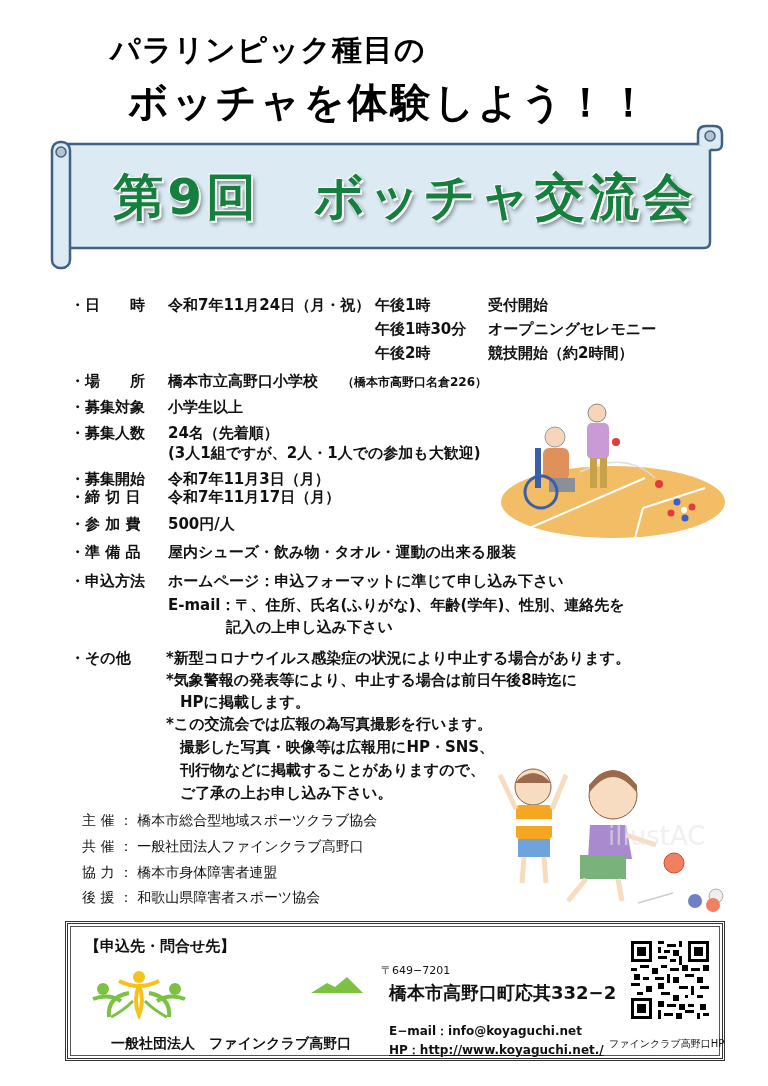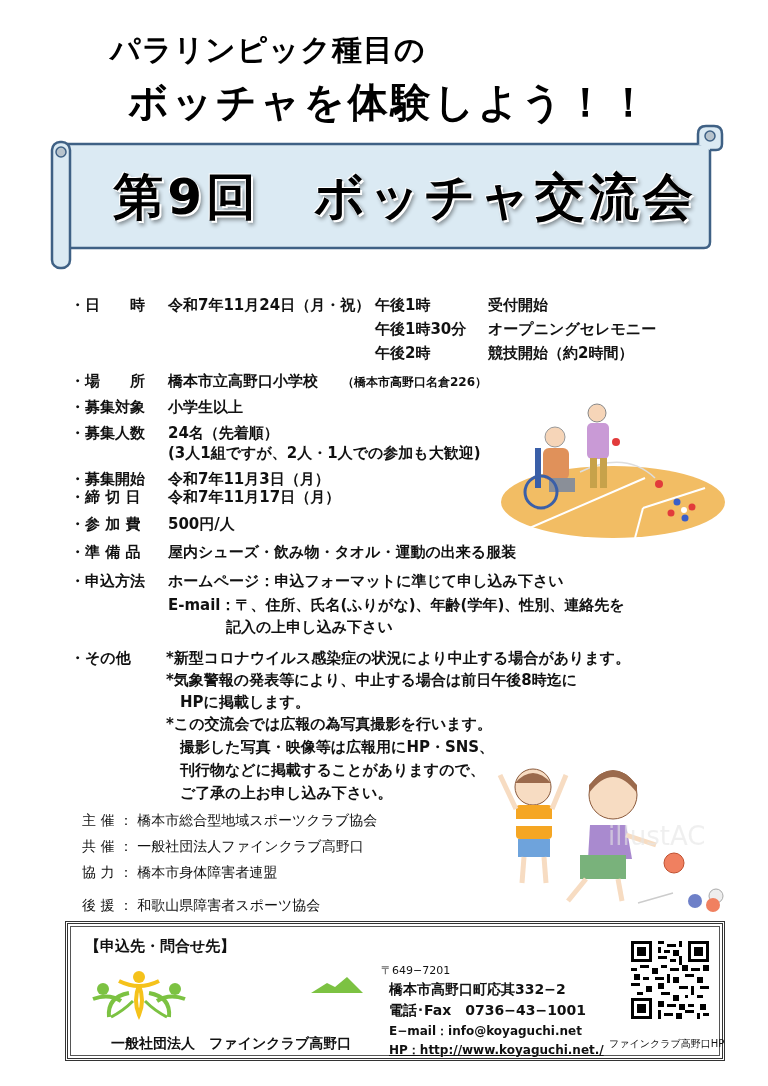--- a/index.html
+++ b/index.html
@@ -7,21 +7,21 @@
   body { position: relative; font-family: "DejaVu Sans", "Liberation Sans", sans-serif; color: #111; }
 
   .headline { position: absolute; left: 0; width: 768px; font-family: "DejaVu Sans", sans-serif; font-weight: bold; color: #000; }
   .hl1 { top: 30px; left: 110px; font-size: 30px; letter-spacing: 1px; }
   .hl2 { top: 75px; left: 128px; font-size: 40px; letter-spacing: 3px; }
 
   
   .banner { position: absolute; left: 50px; top: 124px; width: 676px; height: 146px; }
   .banner svg { position: absolute; left: 0; top: 0; }
   .banner-title { position: absolute; left: 45px; top: 40px; width: 620px; text-align: center;
-    font-family: "DejaVu Sans", sans-serif; font-weight: bold; font-size: 50px; color: #000000; letter-spacing: 4px;
+    font-family: "DejaVu Sans", sans-serif; font-weight: bold; font-size: 50px; color: #15803d; letter-spacing: 4px;
     text-shadow: 2px 2px 0 #ffffff, -1px -1px 0 #ffffff, 3px 4px 4px rgba(0,0,0,0.45); }
   .row { position: absolute; left: 70px; font-size: 15px; font-weight: bold; white-space: nowrap; }
   .lbl { position: absolute; left: 0; }
   .val { position: absolute; left: 98px; }
   .small { font-size: 12px; }
 
   .org { position: absolute; left: 82px; font-size: 14px; white-space: nowrap; color: #111; }
 
   
   .contact { position: absolute; left: 65px; top: 921px; width: 660px; height: 140px; border: 3px double #333; border-width: 3px; background: #fff; }
@@ -129,21 +129,21 @@
 
 <div class="org" style="top:812px;">
   <span>主 催</span> ： <span>橋本市総合型地域スポーツクラブ協会</span>
 </div>
 <div class="org" style="top:838px;">
   <span>共 催</span> ： <span>一般社団法人ファインクラブ高野口</span>
 </div>
 <div class="org" style="top:864px;">
   <span>協 力</span> ： <span>橋本市身体障害者連盟</span>
 </div>
-<div class="org" style="top:889px;margin-top:8px;">
+<div class="org" style="top:889px;">
   <span>後 援</span> ： <span>和歌山県障害者スポーツ協会</span>
 </div>
 
 <div class="illus" style="left:495px; top:390px; width:230px; height:150px;">
   <svg width="230" height="150" viewBox="0 0 230 150">
     <ellipse cx="118" cy="112" rx="112" ry="36" fill="#f2bd64"></ellipse>
     <line x1="30" y1="140" x2="150" y2="88" stroke="#fff" stroke-width="2"></line>
     <line x1="140" y1="148" x2="148" y2="118" stroke="#fff" stroke-width="2"></line>
     <line x1="148" y1="118" x2="210" y2="98" stroke="#fff" stroke-width="2"></line>
     <path d="M85 82 Q130 60 160 88" stroke="#ddd" fill="none" stroke-width="1.5"></path>
@@ -220,22 +220,21 @@
       <div class="logo-text">
       </div>
       <svg width="52" height="16" viewBox="0 0 52 16" style="position:absolute;left:222px;top:10px;">
         <path d="M0 16 L16 6 L24 10 L36 0 L52 16 Z" fill="#7cc242"></path>
       </svg>
     </div>
 
     <div class="org-name">一般社団法人　ファインクラブ高野口</div>
 
     <div class="addr" style="top:36px; font-size:11px; font-weight:normal;">〒649−7201</div>
-    <div class="addr" style="top:54px; left:318px; font-size:14px;">橋本市高野口町応其332−2</div>
-    <div class="addr" style="top:75px; left:318px; font-size:14px;">電話･Fax　0736−43−1001</div>
+    <div class="addr" style="top:54px; left:318px; font-size:18px;">橋本市高野口町応其332−2</div>
     <div class="addr" style="top:96px; left:318px; font-size:12px;">E−mail：info@koyaguchi.net</div>
     <div class="addr" style="top:115px; left:318px; font-size:12px;text-decoration:underline;">HP：http://www.koyaguchi.net./</div>
 
     <div class="qr">
       <svg width="78" height="78" viewBox="0 0 26 26" shape-rendering="crispEdges">
         <rect width="26" height="26" fill="#fff"></rect>
         <rect x="0" y="0" width="7" height="7" fill="#000"></rect>
           <rect x="1" y="1" width="5" height="5" fill="#fff"></rect>
           <rect x="2" y="2" width="3" height="3" fill="#000"></rect>
         <rect x="19" y="0" width="7" height="7" fill="#000"></rect>

